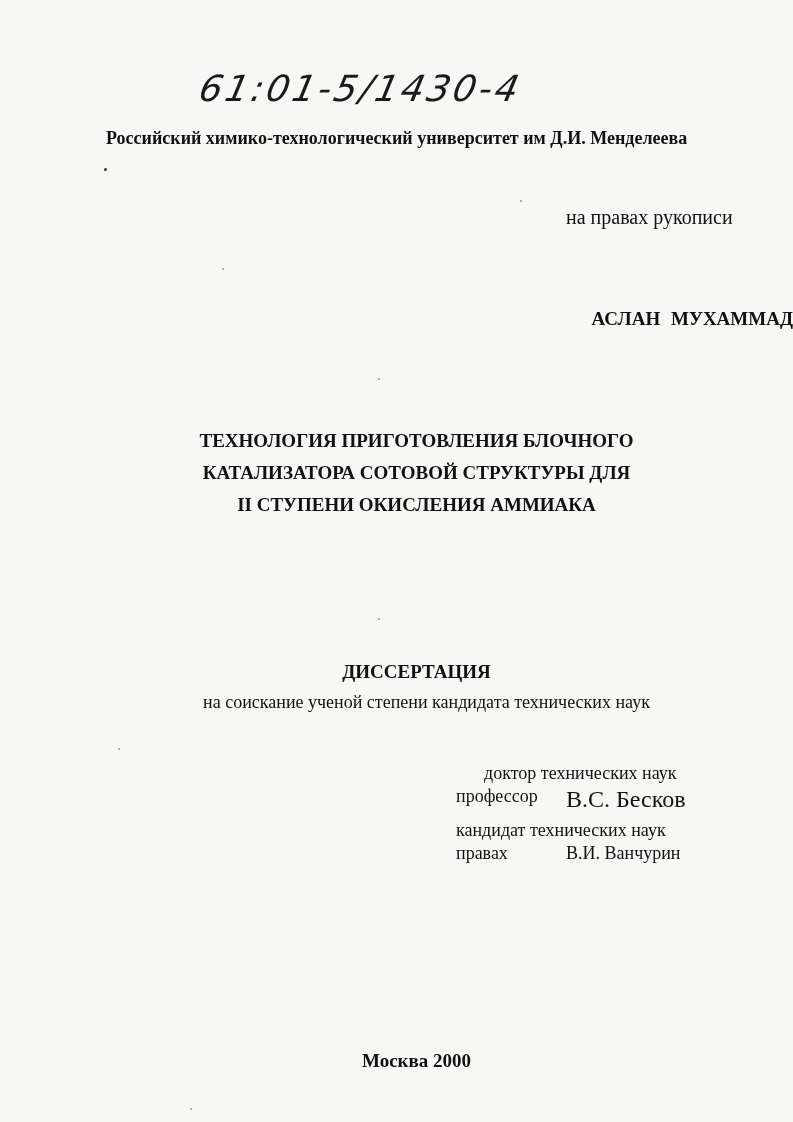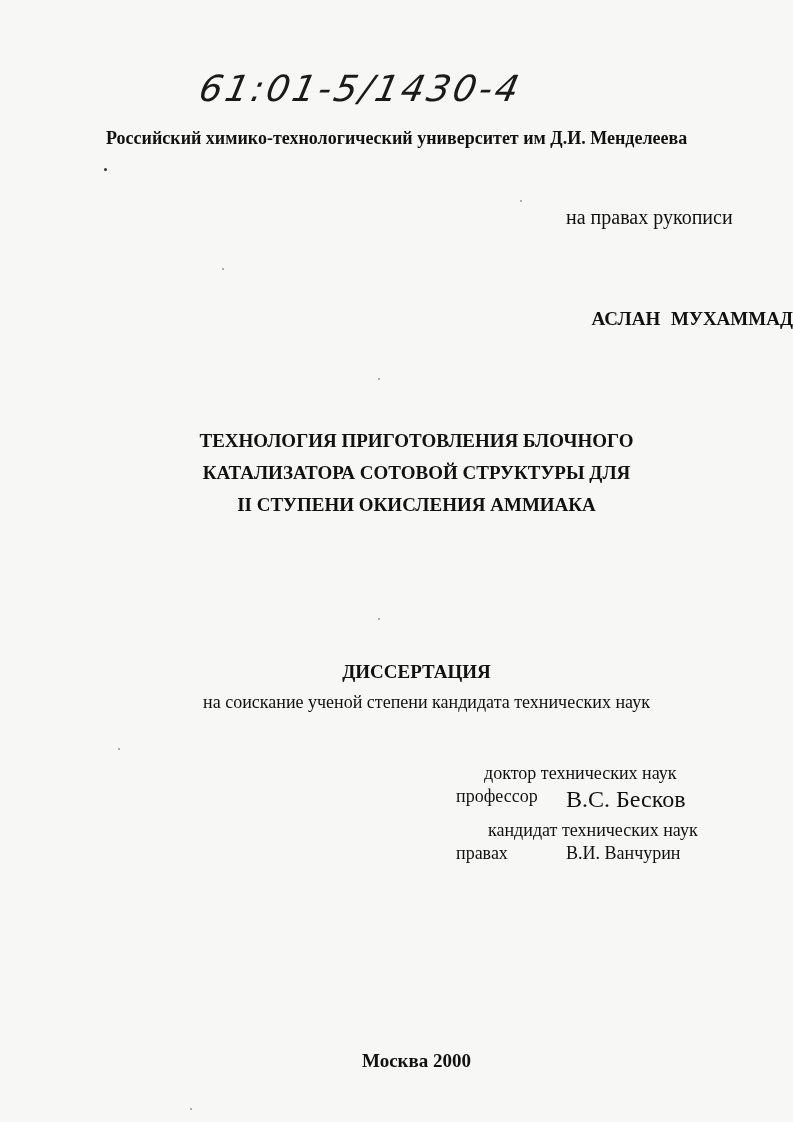--- a/index.html
+++ b/index.html
@@ -86,21 +86,21 @@
       font-size: 18px;
     }
     .supervisors-label {
       left: 191px;
       top: 763px;
       font-size: 18px;
     }
     .sup1-degree { left: 456px; top: 763px; font-size: 18px; margin-left: 28px; }
     .sup1-title { left: 456px; top: 786px; font-size: 18px; }
     .sup1-name { left: 566px; top: 786px; font-size: 24px; }
-    .sup2-degree { left: 456px; top: 820px; font-size: 18px; margin-left: 32px; }
+    .sup2-degree { left: 456px; top: 820px; font-size: 18px; }
     .sup2-title { left: 456px; top: 843px; font-size: 18px; }
     .sup2-name { left: 566px; top: 843px; font-size: 18px; }
     .city-year {
       left: 0; width: 833px;
       top: 1050px;
       text-align: center;
       font-size: 19px;
       font-weight: bold;
     }
     .speck {

